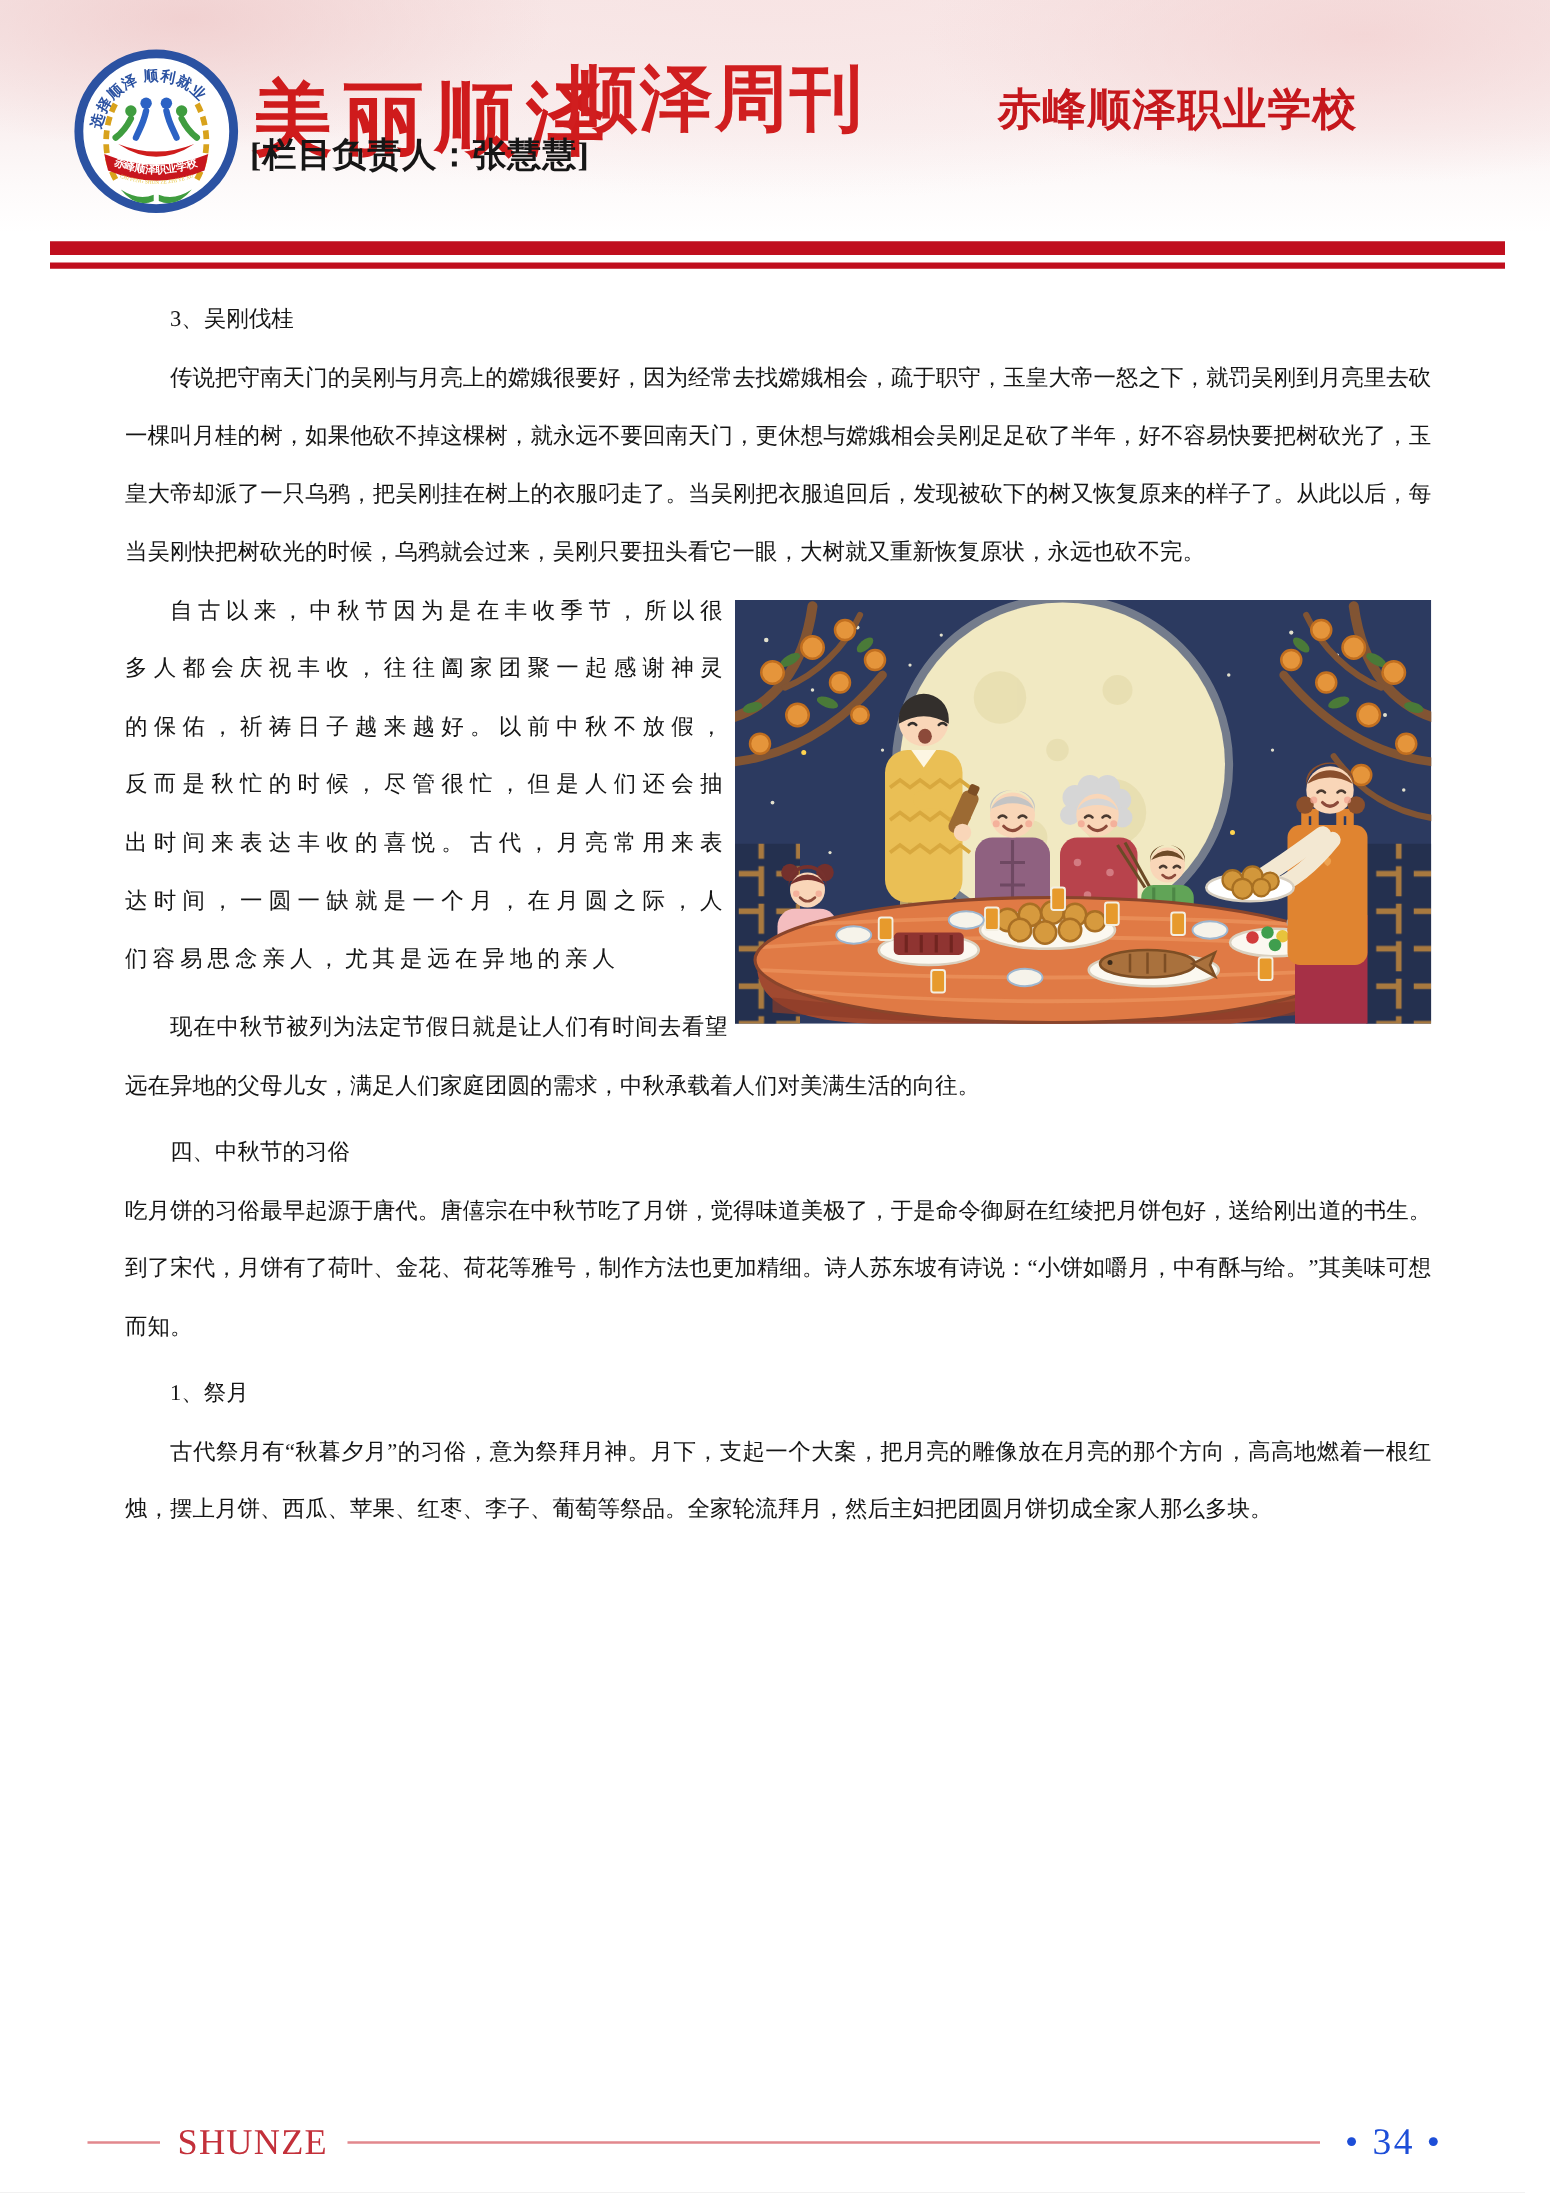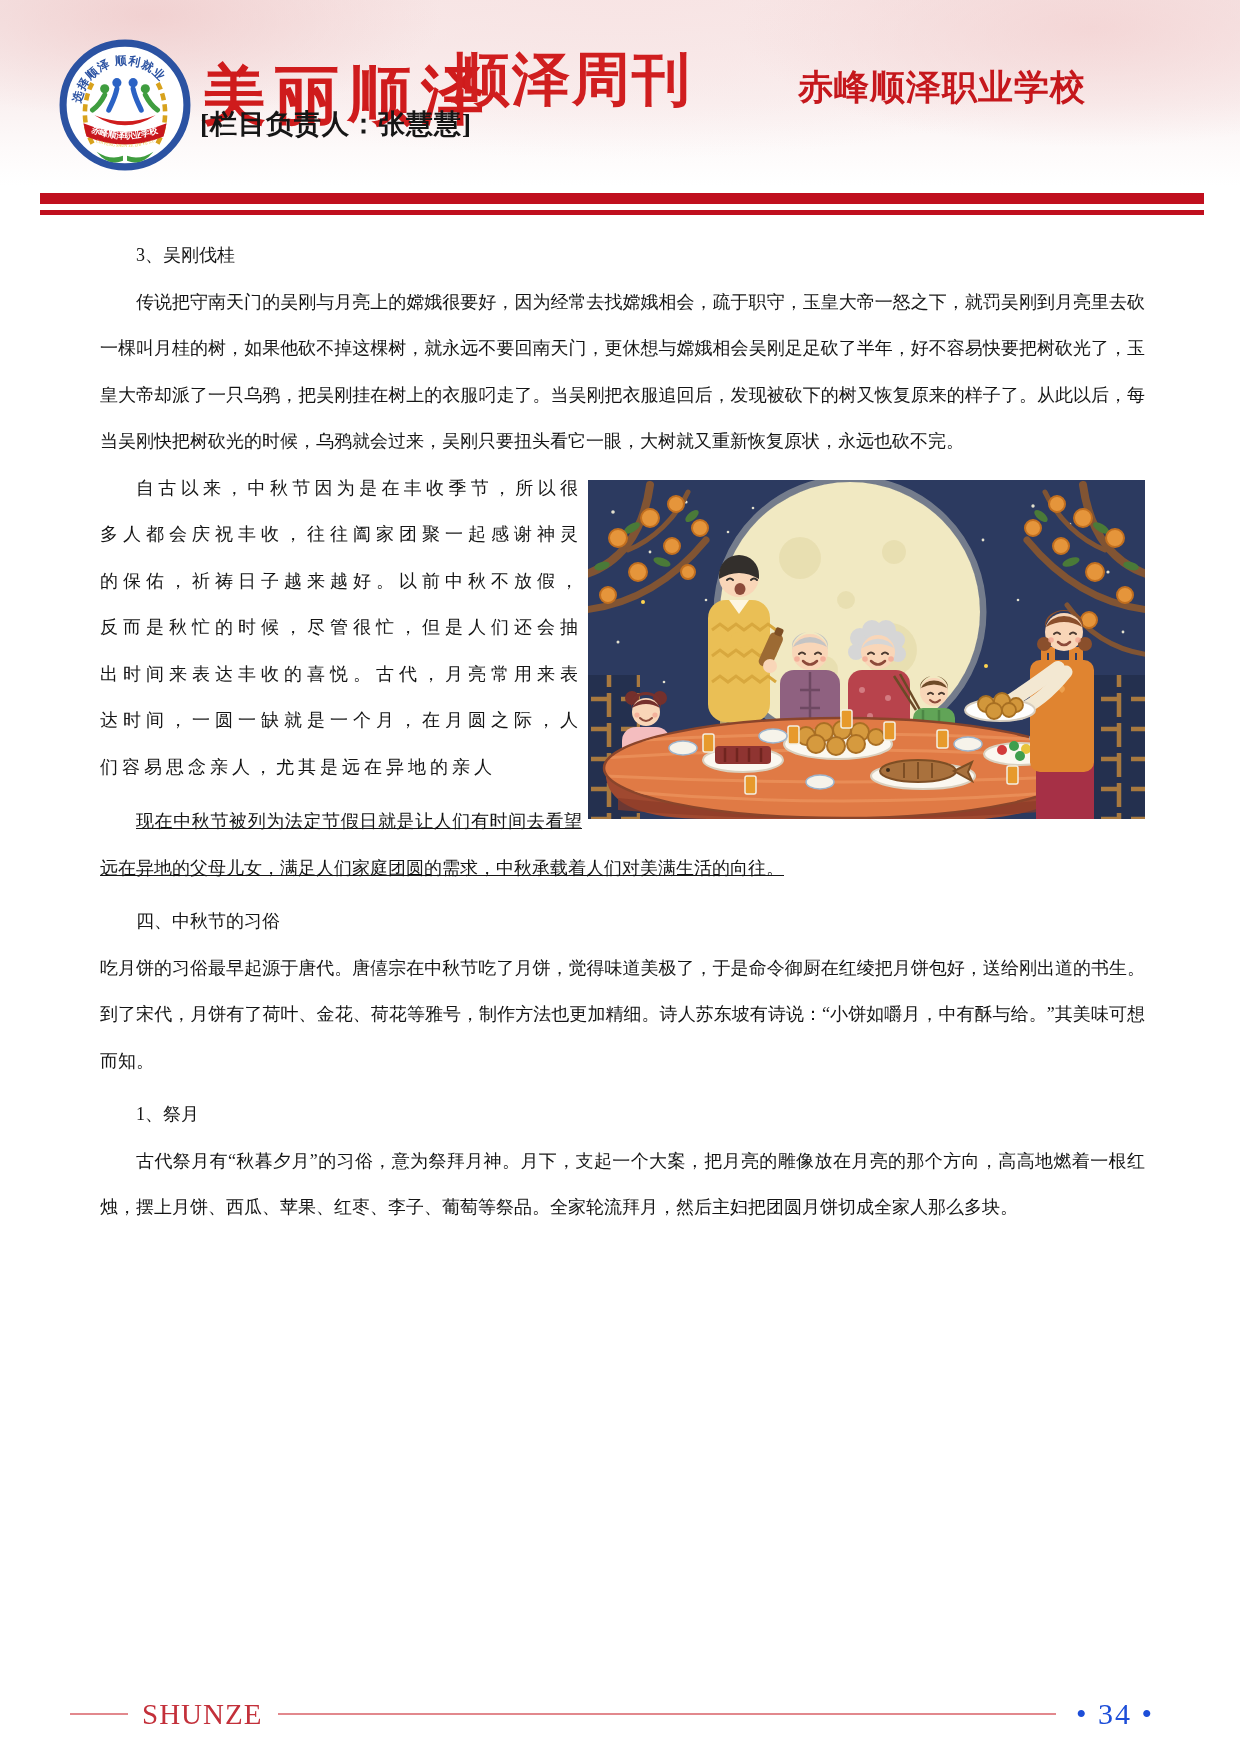--- a/index.html
+++ b/index.html
@@ -30,21 +30,21 @@
   .rule-thick{height:11px;background:#c00f1e;}
   .rule-thin{margin-top:6px;height:5px;background:#c00f1e;}
 
   
   .article{position:absolute;top:225px;left:100px;width:1045px;font-size:18px;line-height:46.5px;
            text-align:justify;text-justify:inter-ideograph;}
   .article p{margin:0;}
   .h{text-indent:2em;margin-top:7px !important;}
   .indent{text-indent:2em;}
   .flush{text-indent:0;}
-  .holiday{margin-top:8px !important;text-decoration:underline;}
+  .holiday{margin-top:8px !important;}
   .meaning{letter-spacing:4px;}
   .img-wrap{float:right;width:557px;height:339px;margin:15px 0 0 6px;letter-spacing:0;}
   .img-wrap svg{display:block;width:557px;height:339px;}
 
   
   .footer{position:absolute;top:1655px;left:70px;right:86px;height:40px;display:flex;align-items:center;margin-top:39px;}
   .fline{height:2px;background:#e2888d;}
   .fline.short{width:58px;margin-right:14px;}
   .fline.long{flex:1;margin-left:16px;margin-right:20px;}
   .brand{font-size:29px;color:#c3303a;letter-spacing:1px;font-family:"Liberation Serif","DejaVu Serif",serif;}

